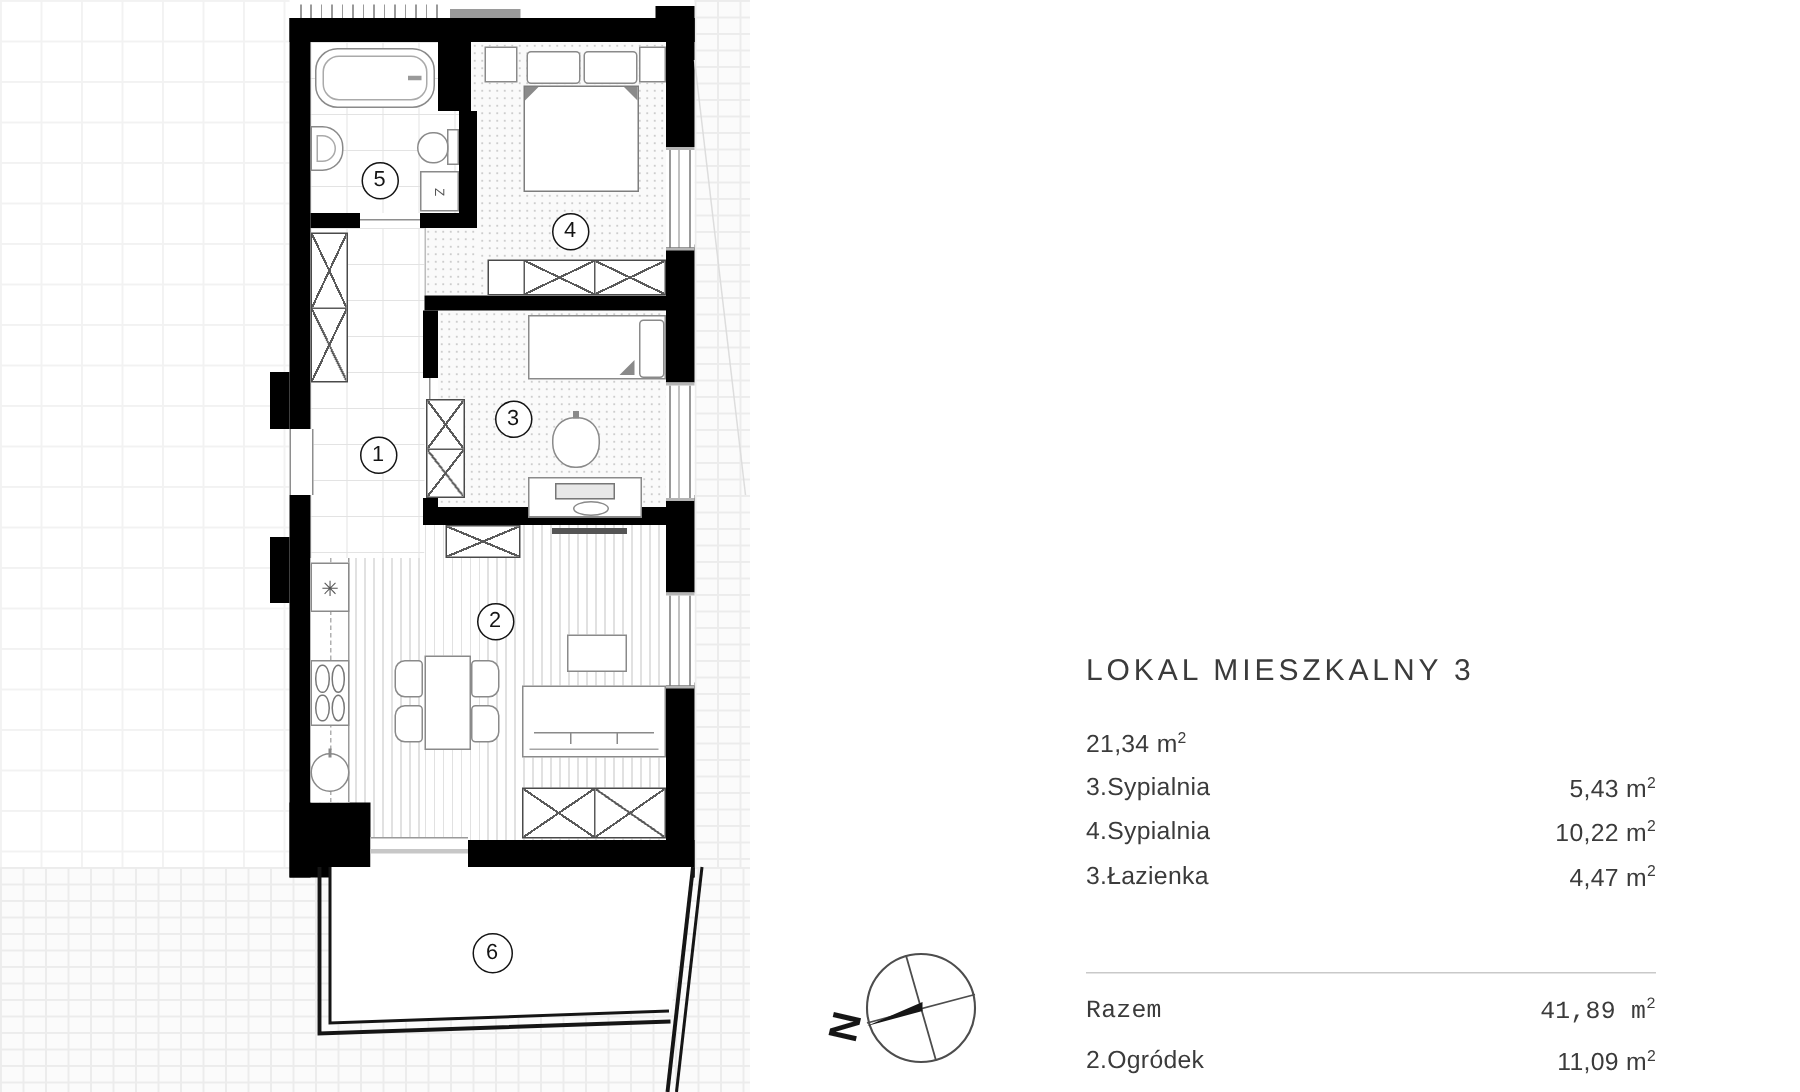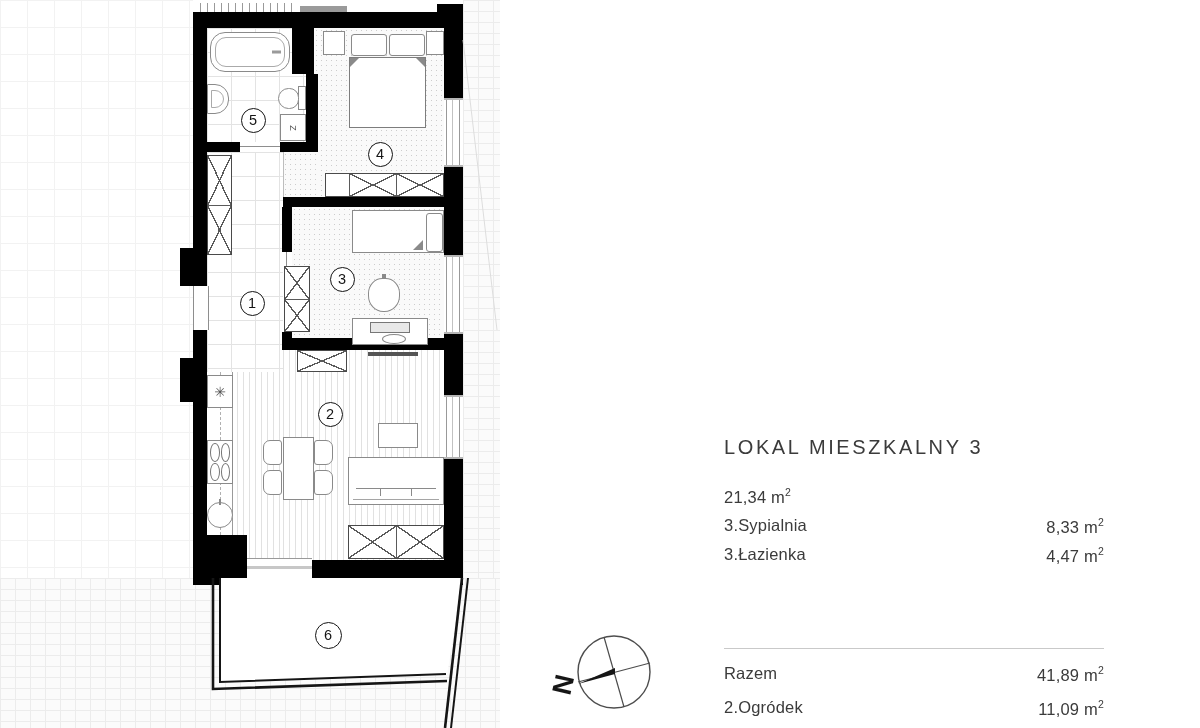--- a/index.html
+++ b/index.html
@@ -86,21 +86,21 @@
   .rnum{position:absolute;width:25px;height:25px;border:1.7px solid #141414;border-radius:50%;background:#fff;
     display:flex;align-items:center;justify-content:center;font-size:14.5px;color:#141414;box-sizing:border-box;}
   .rnum.big{width:27px;height:27px;}
 
   
   .legend{position:absolute;left:724px;top:436px;width:380px;}
   .legend-title{font-size:20px;letter-spacing:2.6px;color:#3b3b3b;}
   .lrow{display:flex;justify-content:space-between;font-size:16.5px;color:#3b3b3b;height:29.6px;align-items:flex-start;letter-spacing:.2px;}
   .legend-items{position:absolute;left:0;right:0;top:50px;}
   .ldivider{position:absolute;left:0;right:0;top:212px;border-top:1px solid #c9c9c9;}
-  .ltotal{position:absolute;left:0;right:0;top:228px;}
+  .ltotal{position:absolute;left:0;right:0;top:228px;font-family:Liberation Mono, monospace;}
   .lgarden{position:absolute;left:0;right:0;top:262px;}
   .unit sup{font-size:10.5px;}
 
   svg.overlay{position:absolute;left:0;top:0;pointer-events:none;}
 </style>
 </head>
 <body>
 
 <div class="stage">
 
@@ -251,21 +251,25 @@
 
   <div class="legend">
     <div class="legend-title">LOKAL MIESZKALNY 3</div>
 
     <div class="legend-items">
       <div class="lrow">
         <span class="unit"><span>21,34</span> <span>m</span><sup>2</sup></span>
       </div>
       <div class="lrow">
         <span>3.Sypialnia</span>
-        <span class="unit"><span>8,33</span> <span>m</span><sup>2</sup></span>
+        <span class="unit"><span>5,43</span> <span>m</span><sup>2</sup></span>
+      </div>
+      <div class="lrow">
+        <span>4.Sypialnia</span>
+        <span class="unit"><span>10,22</span> <span>m</span><sup>2</sup></span>
       </div>
       <div class="lrow">
         <span>3.Łazienka</span>
         <span class="unit"><span>4,47</span> <span>m</span><sup>2</sup></span>
       </div>
     </div>
 
     <div class="ldivider"></div>
 
     <div class="lrow ltotal">

